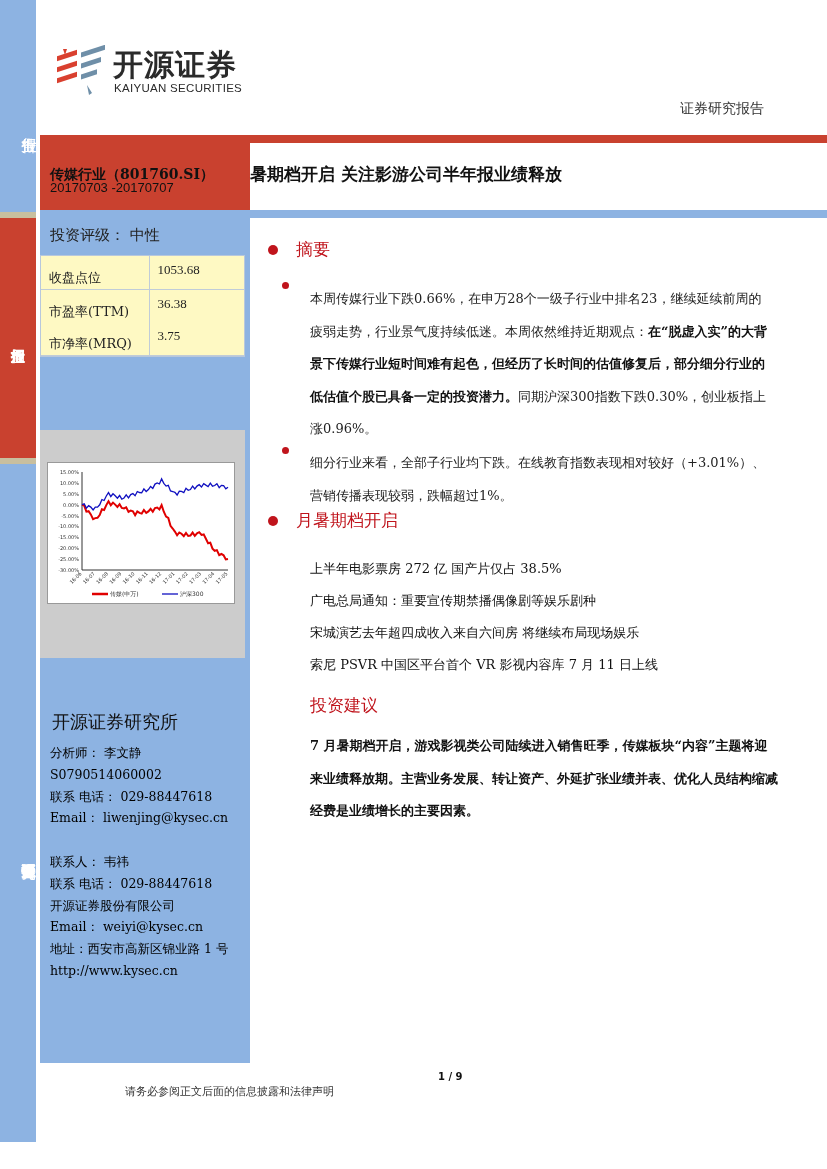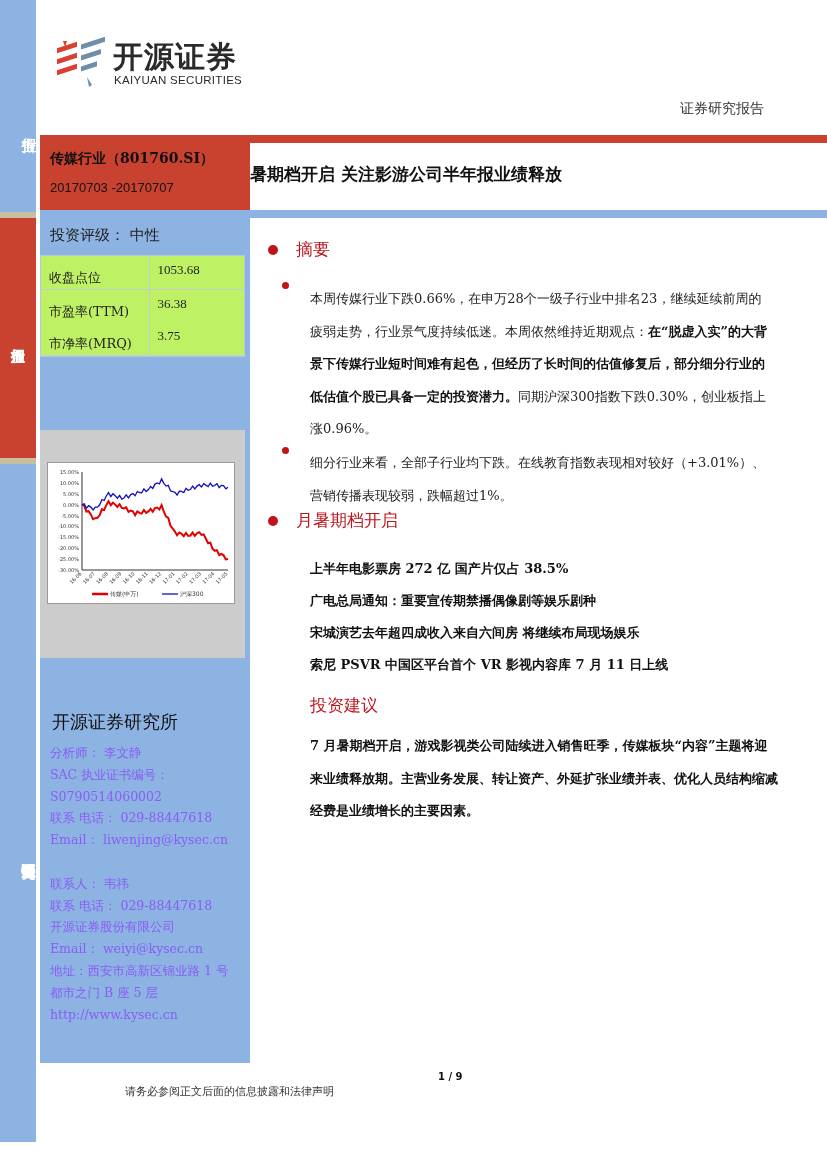--- a/index.html
+++ b/index.html
@@ -9,56 +9,56 @@
   
   .strip { position: absolute; left: 0; top: 0; width: 36px; height: 1142px; background: #8db3e2; border-right: 4px solid #c8bf9f; }
   .strip-seg { position: absolute; left: 0; width: 36px; color: #fff; font-family: "DejaVu Sans", sans-serif; font-size: 14px; font-weight: bold; line-height: 15px; text-align: center; writing-mode: vertical-rl; letter-spacing: 0; display: flex; align-items: center; justify-content: center; }
   .strip-seg.s1 { top: 0; height: 212px; background: #8db3e2; font-weight: normal; font-size: 15px; padding-top: 40px; align-items: flex-start; }
   .strip-seg.s2 { top: 212px; height: 6px; background: #c8bf9f; }
   .strip-seg.s3 { top: 218px; height: 240px; background: #c9412f; }
   .strip-seg.s4 { top: 458px; height: 6px; background: #c8bf9f; }
   .strip-seg.s5 { top: 464px; height: 678px; background: #8db3e2; align-items: flex-start; padding-top: 100px; }
 
   
-  .logo { position: absolute; left: 55px; top: 37px; width: 195px; height: 52px; }
+  .logo { position: absolute; left: 55px; top: 45px; width: 195px; height: 52px; }
   .logo-cn { position: absolute; left: 58px; top: 0; font-family: "DejaVu Sans", sans-serif; font-size: 30px; font-weight: bold; color: #2a2a2a; letter-spacing: 1px; }
   .logo-en { position: absolute; left: 59px; top: 37px; font-family: "Liberation Sans", sans-serif; font-size: 11.5px; color: #2a2a2a; letter-spacing: 0.3px; }
 
   .doc-type { position: absolute; left: 680px; top: 100px; font-family: "DejaVu Sans", sans-serif; font-size: 14px; color: #333; }
 
   
   .red-rule { position: absolute; left: 40px; top: 135px; width: 787px; height: 8px; background: #c9412f; }
   .left-red { position: absolute; left: 40px; top: 135px; width: 210px; height: 75px; background: #c9412f; }
-  .industry { position: absolute; left: 50px; top: 150px; font-size: 14px; font-weight: bold; color: #111; }
+  .industry { position: absolute; left: 50px; top: 166px; font-size: 14px; font-weight: bold; color: #111; }
   .period { position: absolute; left: 50px; top: 180px; font-family: "Liberation Sans", sans-serif; font-size: 13px; color: #111; }
   .main-title { position: absolute; left: 250px; top: 163px; width: 577px; text-align: left; font-size: 17px; font-weight: bold; color: #111; }
   .blue-rule { position: absolute; left: 40px; top: 210px; width: 787px; height: 8px; background: #8db3e2; }
 
   
   .left-panel { position: absolute; left: 40px; top: 218px; width: 210px; height: 845px; background: #8db3e2; }
   .rating { position: absolute; left: 50px; top: 226px; font-size: 15px; color: #222; }
-  .metrics { position: absolute; left: 40px; top: 255px; width: 205px; background: #bef264; border: 1px solid #b8c8dc; }
+  .metrics { position: absolute; left: 40px; top: 255px; width: 205px; background: #fef9c3; border: 1px solid #b8c8dc; }
   .metrics table { border-collapse: collapse; width: 100%; }
   .metrics td { font-size: 13px; height: 33px; color: #222; border-bottom: 1px solid #c0ccd8; vertical-align: top; padding-top: 9px; }
   .metrics td.k { width: 108px; padding-left: 8px; border-right: 1px solid #c0ccd8; padding-top: 13px; }
   .metrics td.v { padding-left: 8px; padding-top: 6px; font-family: "Liberation Serif", serif; }
   .metrics tr.nob td { border-bottom: none; }
   .grey-box { position: absolute; left: 40px; top: 430px; width: 205px; height: 228px; background: #cccccc; }
   .chart-box { position: absolute; left: 47px; top: 462px; width: 188px; height: 142px; background: #fff; border: 1px solid #999; }
 
   .inst { position: absolute; left: 52px; top: 710px; font-size: 18px; color: #111; }
-  .contact { position: absolute; left: 50px; top: 742px; font-size: 12.5px; line-height: 21.8px; color: #8b5cf6; }
+  .contact { position: absolute; left: 50px; top: 742px; font-size: 12.5px; line-height: 21.8px; color: #000000; }
 
   
   .sec-head { position: absolute; left: 268px; font-size: 17px; color: #c0141c; display: flex; align-items: center; }
   .dot { width: 10px; height: 10px; border-radius: 50%; background: #c0141c; display: inline-block; margin-right: 18px; }
   .para { position: absolute; left: 310px; width: 460px; font-size: 13px; line-height: 32.5px; color: #222; margin-top: 13px; }
   .para b { font-weight: bold; color: #111; }
   .bullet-dot { position: absolute; left: 282px; width: 7px; height: 7px; border-radius: 50%; background: #c0141c; }
-  .news { position: absolute; left: 310px; font-size: 13px; font-weight: bold; color: #111; }
+  .news { position: absolute; left: 310px; font-size: 13px; font-weight: normal; color: #111; }
   .advice-head { position: absolute; left: 310px; top: 694px; font-size: 17px; color: #c0141c; }
   .advice { position: absolute; left: 310px; top: 730px; width: 470px; font-size: 13px; font-weight: bold; line-height: 32.5px; color: #111; }
 
   .page-num { position: absolute; left: 438px; top: 1071px; font-family: "DejaVu Sans", sans-serif; font-size: 10px; font-weight: bold; color: #111; }
   .disclaimer { position: absolute; left: 125px; top: 1084px; font-family: "DejaVu Sans", sans-serif; font-size: 11px; color: #333; }
 </style>
 </head>
 <body>
 
 <div class="strip"></div>
@@ -150,31 +150,29 @@
       <line x1="44" y1="131" x2="60" y2="131" stroke="#e00000" stroke-width="2.5"></line>
       <text x="62" y="133" font-size="6" fill="#333" font-family="DejaVu Sans, sans-serif">传媒(申万)</text>
       <line x1="114" y1="131" x2="130" y2="131" stroke="#1010c0" stroke-width="1.3"></line>
       <text x="132" y="133" font-size="6" fill="#333" font-family="DejaVu Sans, sans-serif">沪深300</text>
     </svg>
 </div>
 
 <div class="inst">开源证券研究所</div>
 <div class="contact">
   <div>分析师：  李文静</div>
-  <div>SAC 执业证书编号：</div>
   <div>S0790514060002</div>
   <div>联系 电话：   029-88447618</div>
   <div>Email：   liwenjing@kysec.cn</div>
   <div style="height:21.8px"></div>
   <div>联系人：  韦祎</div>
   <div>联系 电话：  029-88447618</div>
   <div>开源证券股份有限公司</div>
   <div>Email：  weiyi@kysec.cn</div>
   <div>地址：西安市高新区锦业路 1 号</div>
-  <div>都市之门 B 座 5 层</div>
   <div>http://www.kysec.cn</div>
 </div>
 
 <div class="sec-head" style="top:238px">
   <span class="dot"></span>
   <span>摘要</span>
 </div>
 <div class="bullet-dot" style="top:282px"></div>
 <div class="para" style="top:270px">
   <span>本周传媒行业下跌0.66%，在申万28个一级子行业中排名23，继续延续前周的疲弱走势，行业景气度持续低迷。本周依然维持近期观点：</span><b>在“脱虚入实”的大背景下传媒行业短时间难有起色，但经历了长时间的估值修复后，部分细分行业的低估值个股已具备一定的投资潜力。</b><span>同期沪深300指数下跌0.30%，创业板指上涨0.96%。</span>

